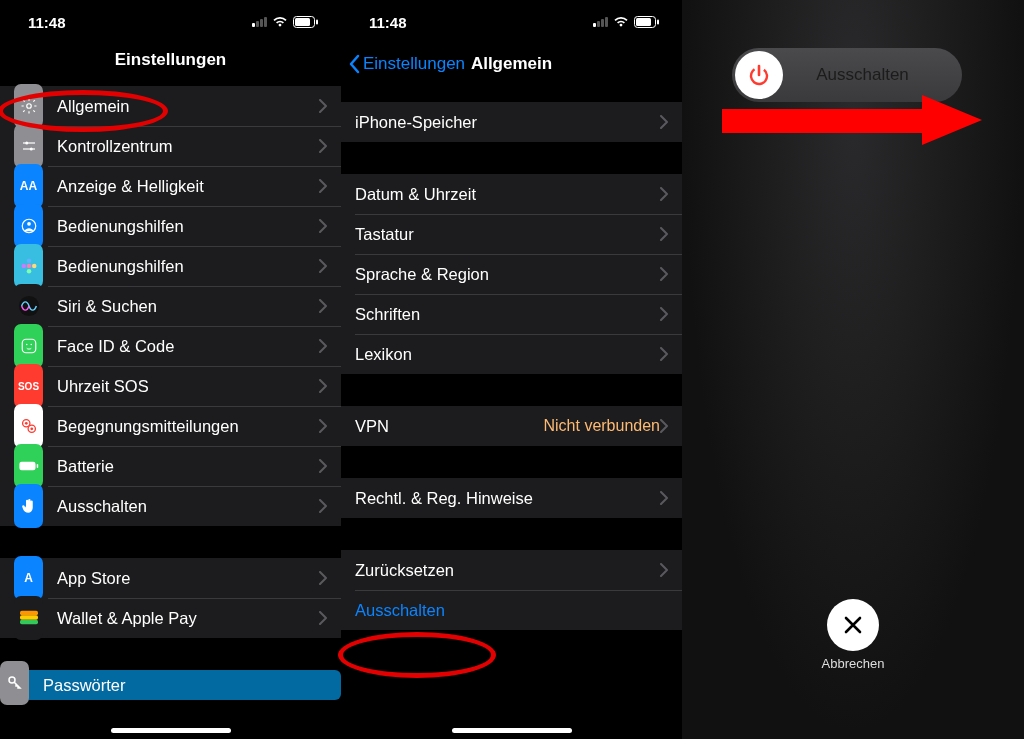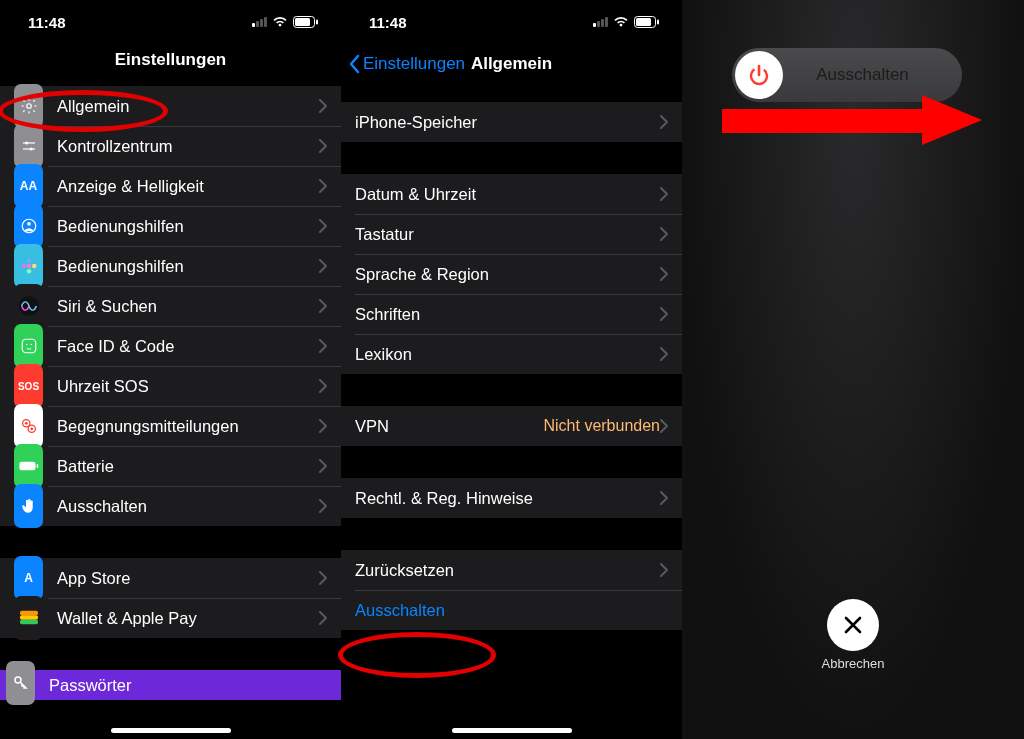--- a/index.html
+++ b/index.html
@@ -174,21 +174,21 @@
     position:absolute;
     bottom:6px; left:50%;
     transform:translateX(-50%);
     width: 120px; height:5px;
     background:#fff;
     border-radius:3px;
   }
 
   .cut-row {
     height:30px; display:flex; align-items:center;
-    padding: 0 6px; background:#6d28d9;
+    padding: 0 0; background:#0369a1;border-radius:6px;
   }
   .cut-row .icon-box { margin-top:-4px;}
 </style>
 </head>
 <body>
 
 <div class="phone phone1">
   <div class="status-bar">
     <span>11:48</span>
     <div class="status-right">

